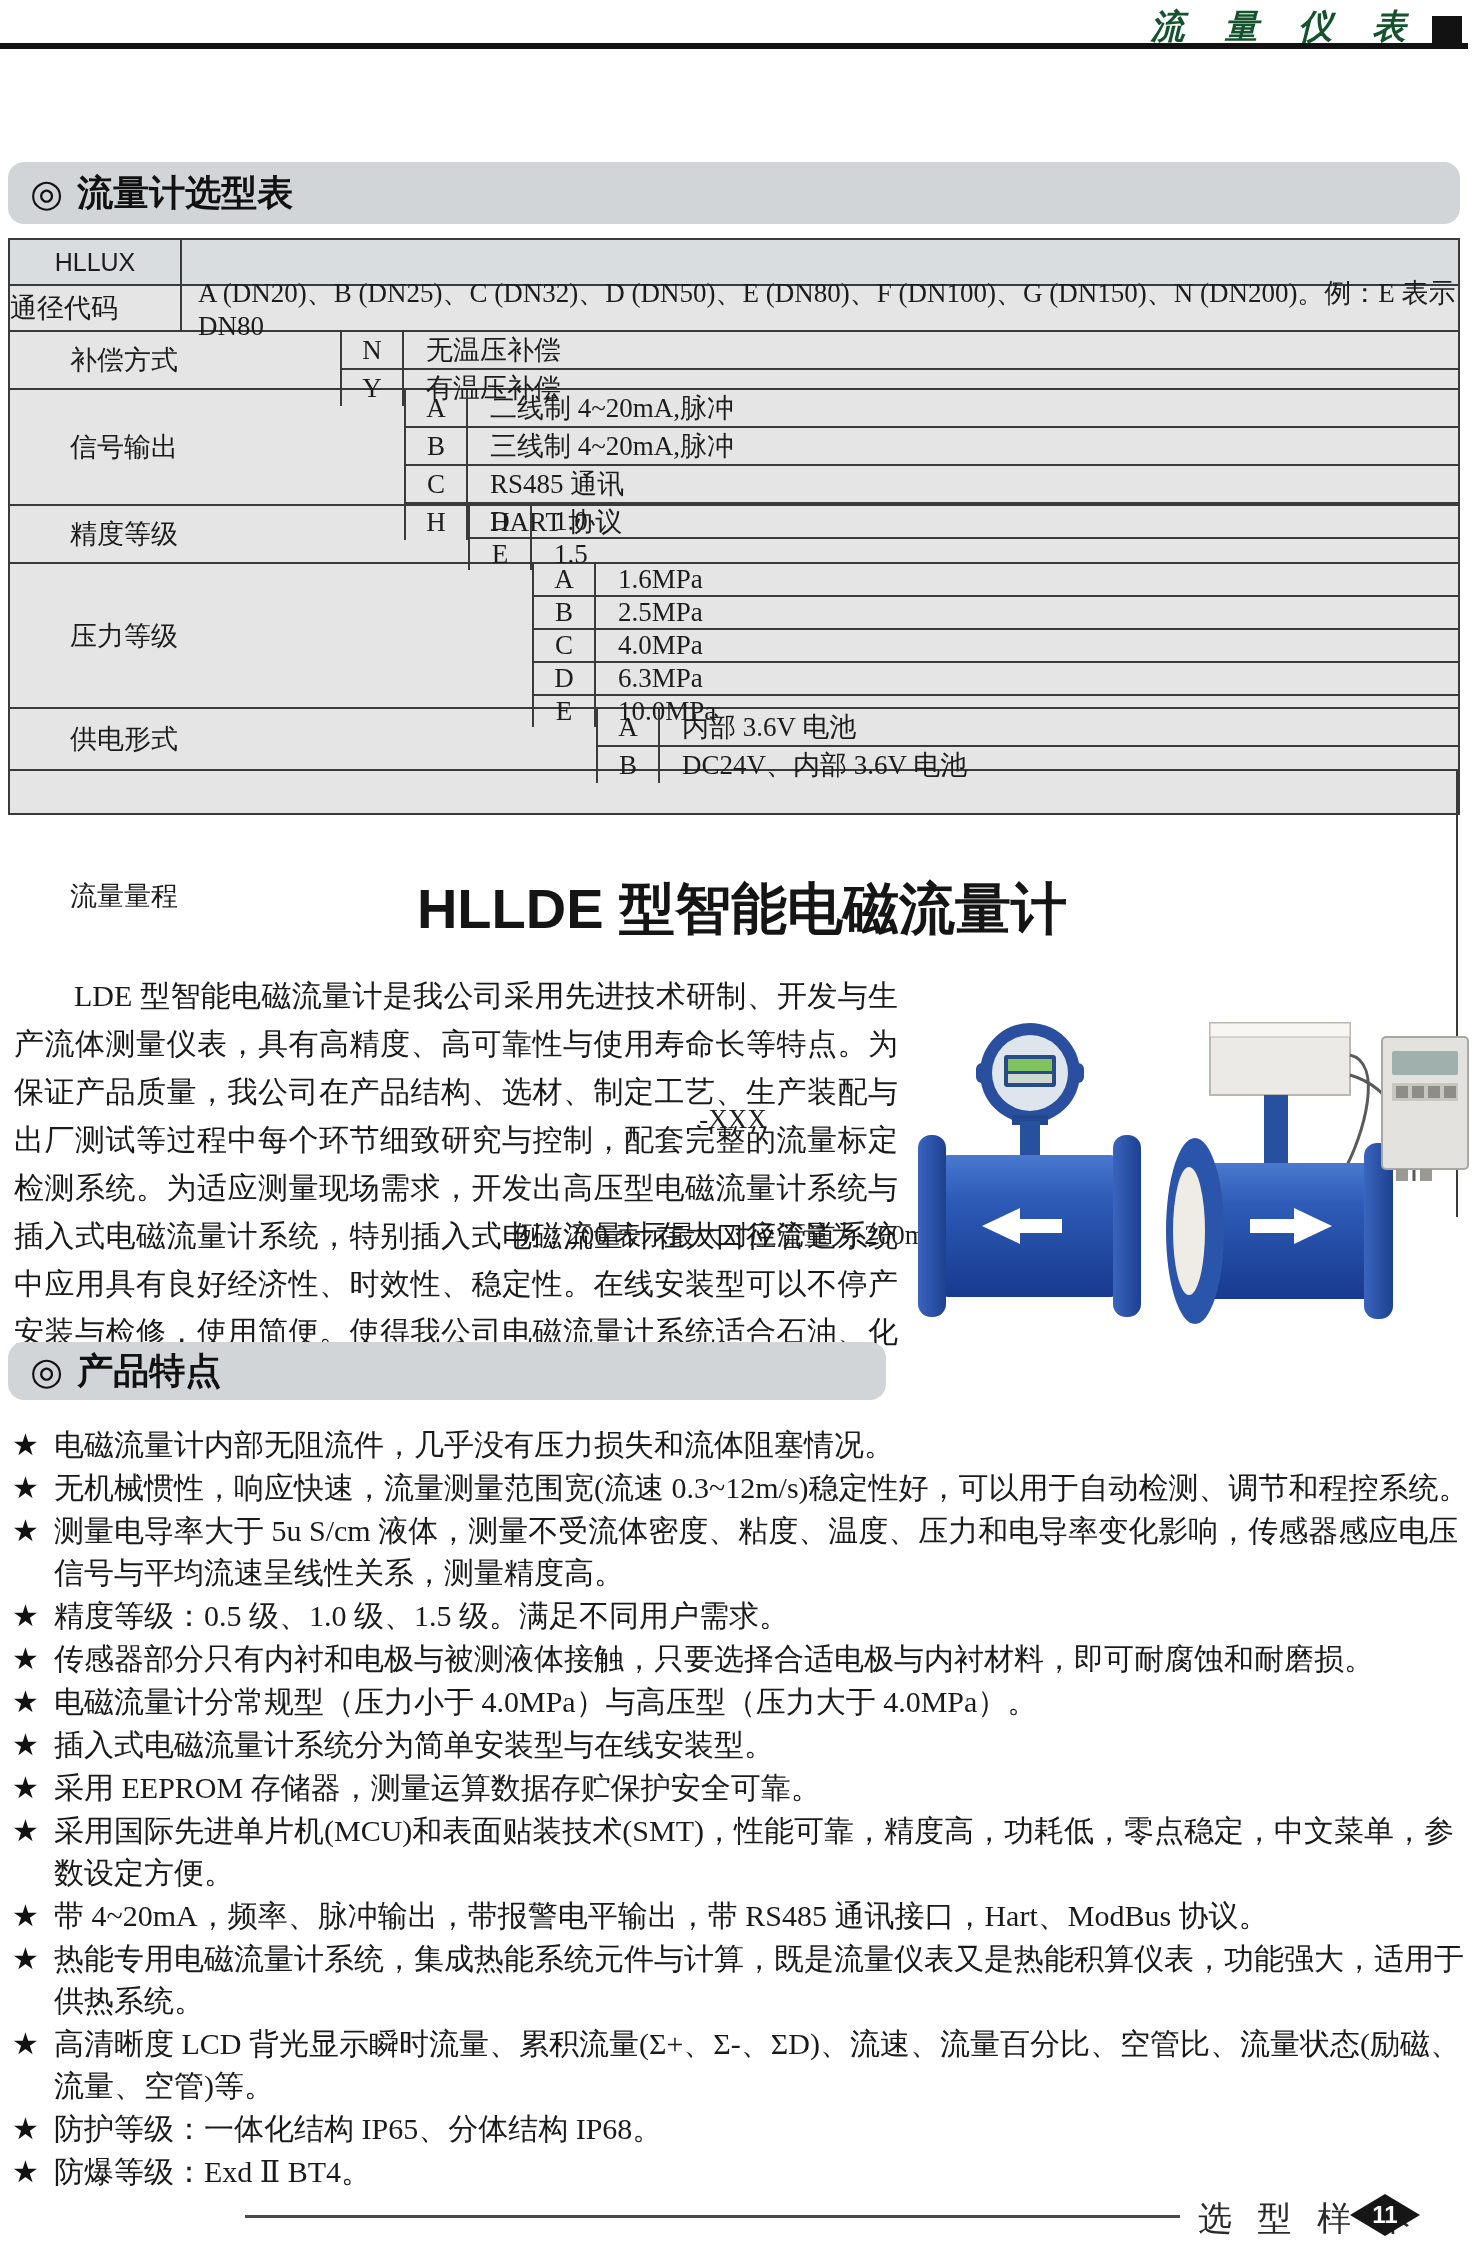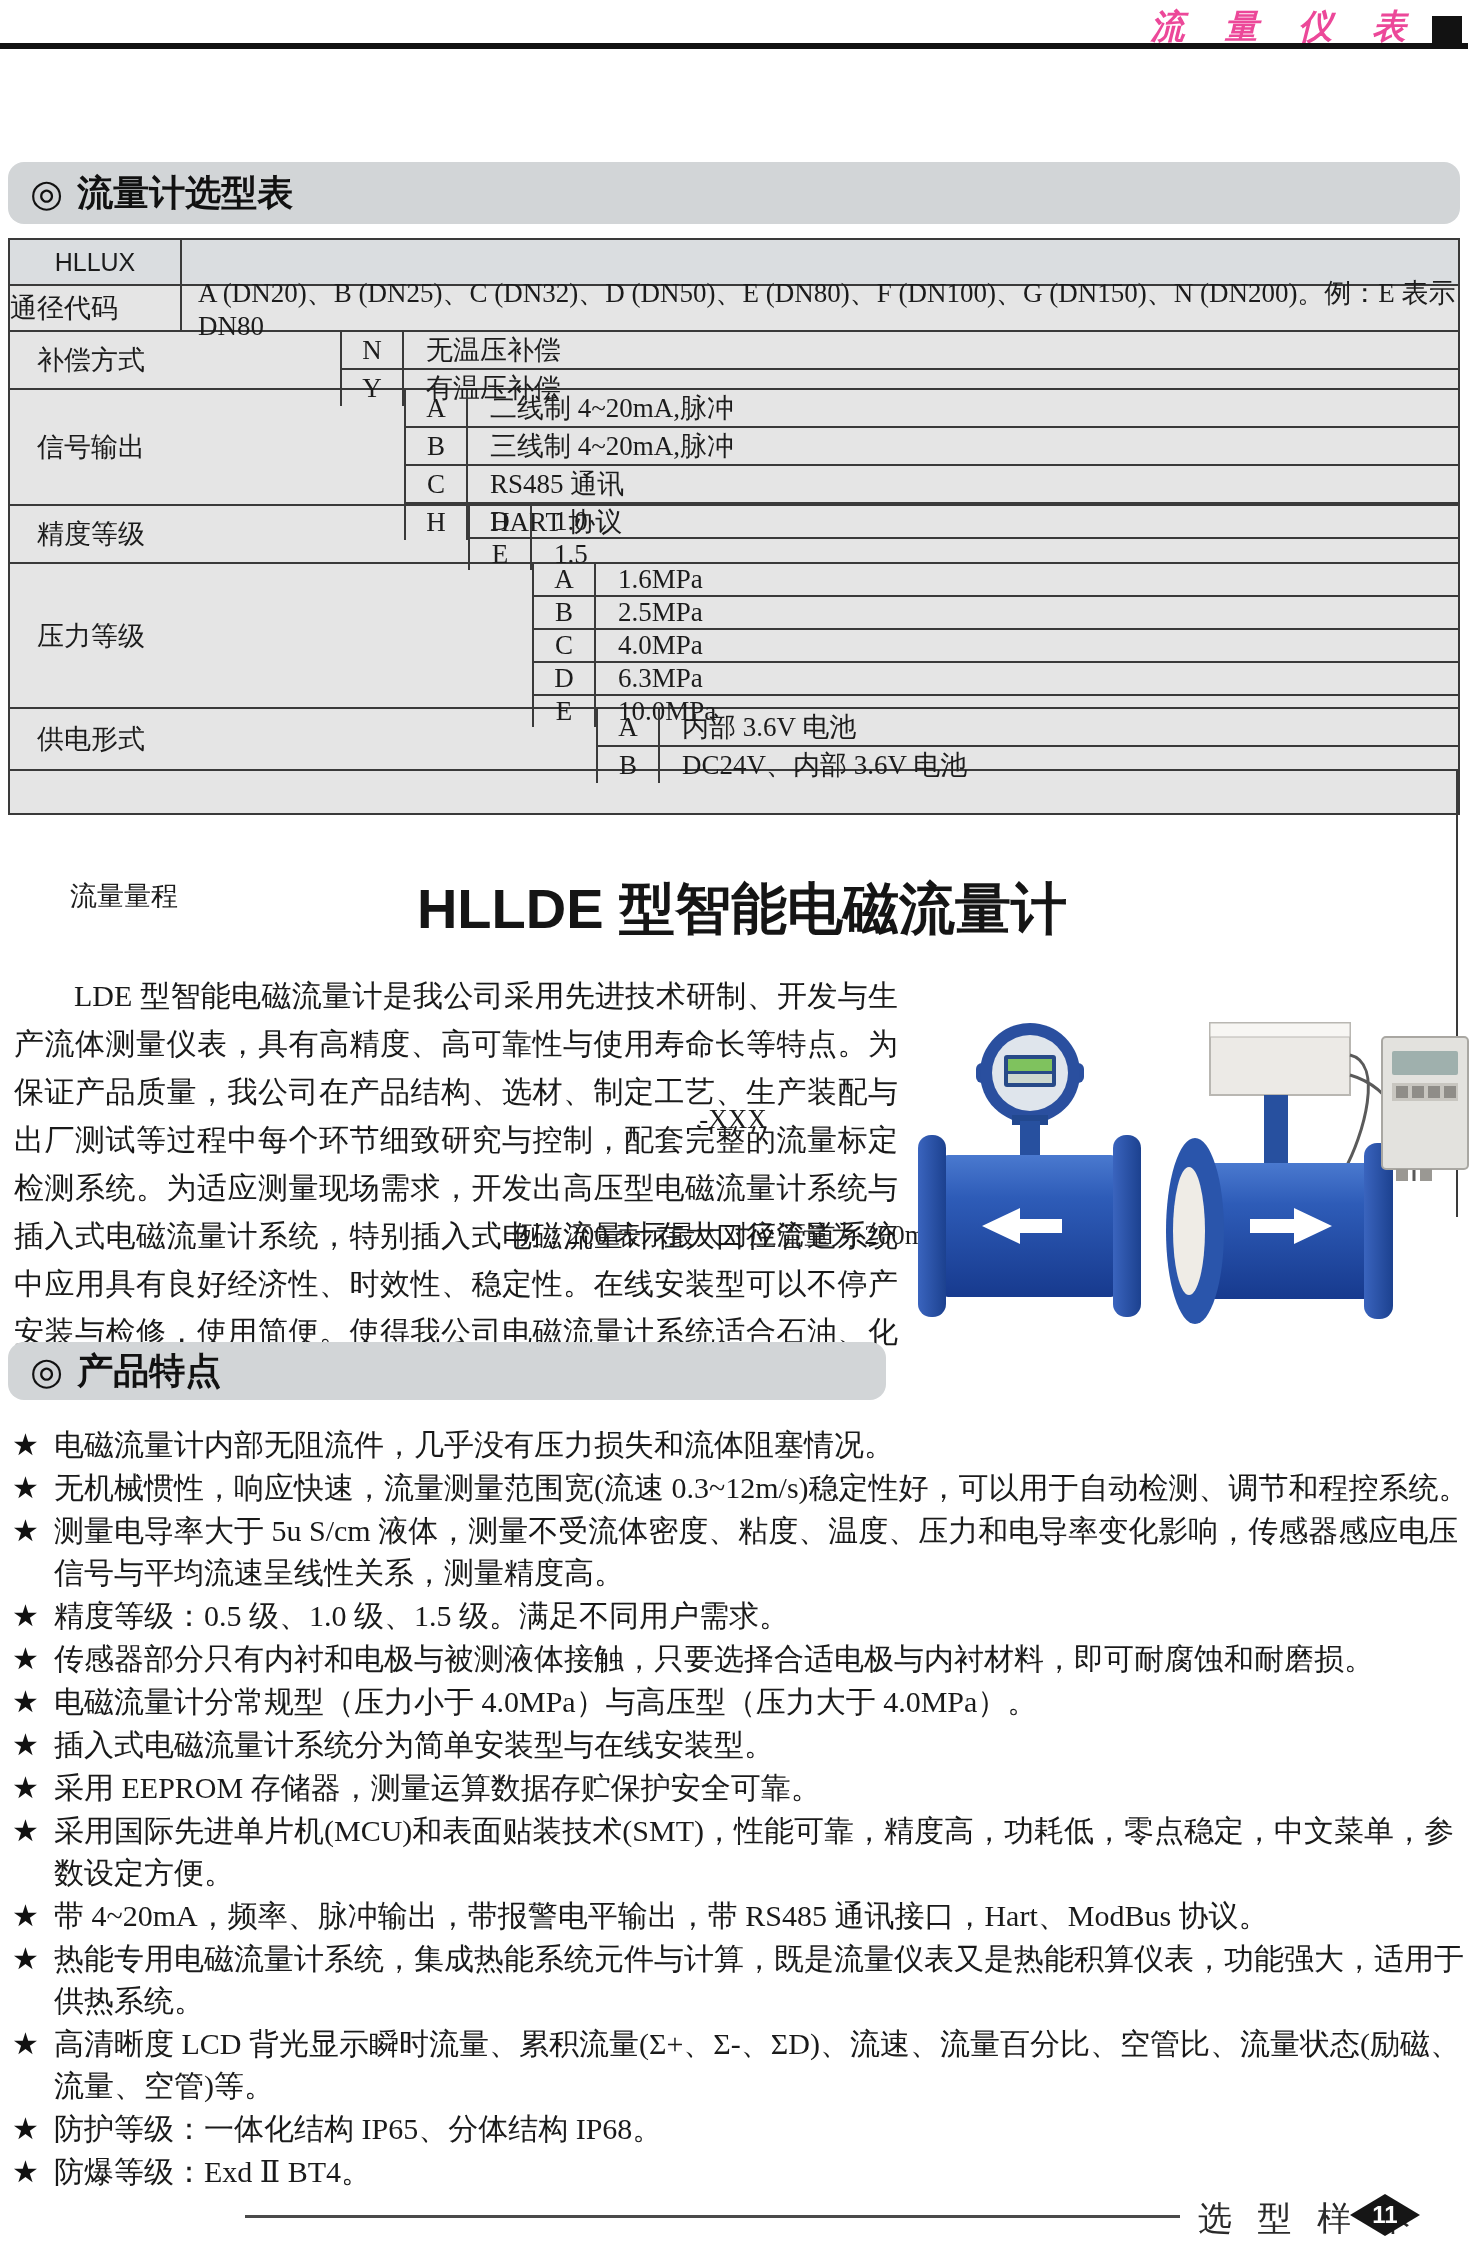--- a/index.html
+++ b/index.html
@@ -6,21 +6,21 @@
   .page{
     position:relative;width:1484px;height:2241px;background:#ffffff;overflow:hidden;
     font-family:"Liberation Serif","DejaVu Serif",serif;color:#1c1c1c;
   }
   *{box-sizing:border-box;}
 
   
   .hdr-category{
     position:absolute;left:1120px;top:4px;width:300px;height:40px;
     font-family:"DejaVu Serif",serif;font-style:italic;font-weight:bold;
-    font-size:34px;letter-spacing:14px;text-align:right;color:#ec4899;white-space:nowrap;
+    font-size:34px;letter-spacing:14px;text-align:right;color:#14532d;white-space:nowrap;
   }
   .hdr-square{position:absolute;left:1432px;top:16px;width:30px;height:30px;background:#121212;}
   .hdr-rule{position:absolute;left:0;top:43px;width:1468px;height:6px;background:#121212;}
 
   
   .section-bar{
     position:absolute;height:62px;background:#d2d5d7;border-radius:16px;
     display:flex;align-items:center;padding-left:22px;
     font-family:"Liberation Sans","DejaVu Sans",sans-serif;font-weight:bold;font-size:36px;color:#111;
   }
@@ -35,21 +35,21 @@
   }
   .t-row{display:flex;border-top:2px solid #3a3a3a;}
   .t-row:first-child{border-top:none;}
   .t-header{height:44px;background:#dadde0;}
   .t-label{flex:0 0 172px;display:flex;align-items:center;}
   .t-label.centered{justify-content:center;padding-left:0;font-family:"Liberation Sans",sans-serif;font-size:25px;}
   .t-label.borderr{border-right:2px solid #3a3a3a;}
   .t-fill{flex:1;}
   .t-wide-desc{flex:1;display:flex;align-items:center;padding-left:16px;}
   .t-section{display:flex;}
-  .t-step{flex:0 0 var(--off);display:flex;align-items:center;padding-left:27px;}
+  .t-step{flex:0 0 var(--off);display:flex;align-items:center;padding-left:60px;}
   .t-opts{flex:1;display:flex;flex-direction:column;}
   .t-opt{flex:1;display:flex;border-top:2px solid #3a3a3a;}
   .t-opt:first-child{border-top:none;}
   .t-code{flex:0 0 64px;border-left:2px solid #3a3a3a;border-right:2px solid #3a3a3a;
           display:flex;align-items:center;justify-content:center;}
   .t-desc{flex:1;display:flex;align-items:center;padding-left:22px;}
   .h-diameter{height:46px;}
   .h-comp{height:58px;}
   .h-signal{height:116px;}
   .h-acc{height:58px;}

